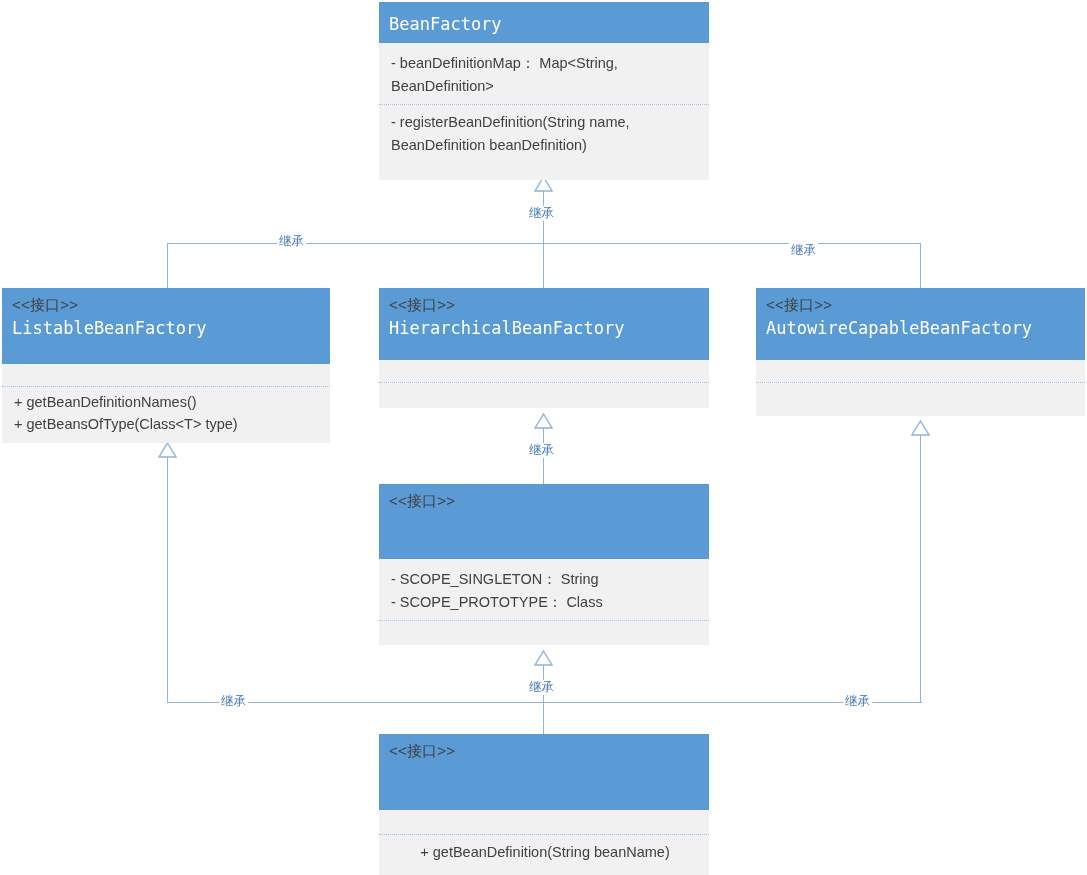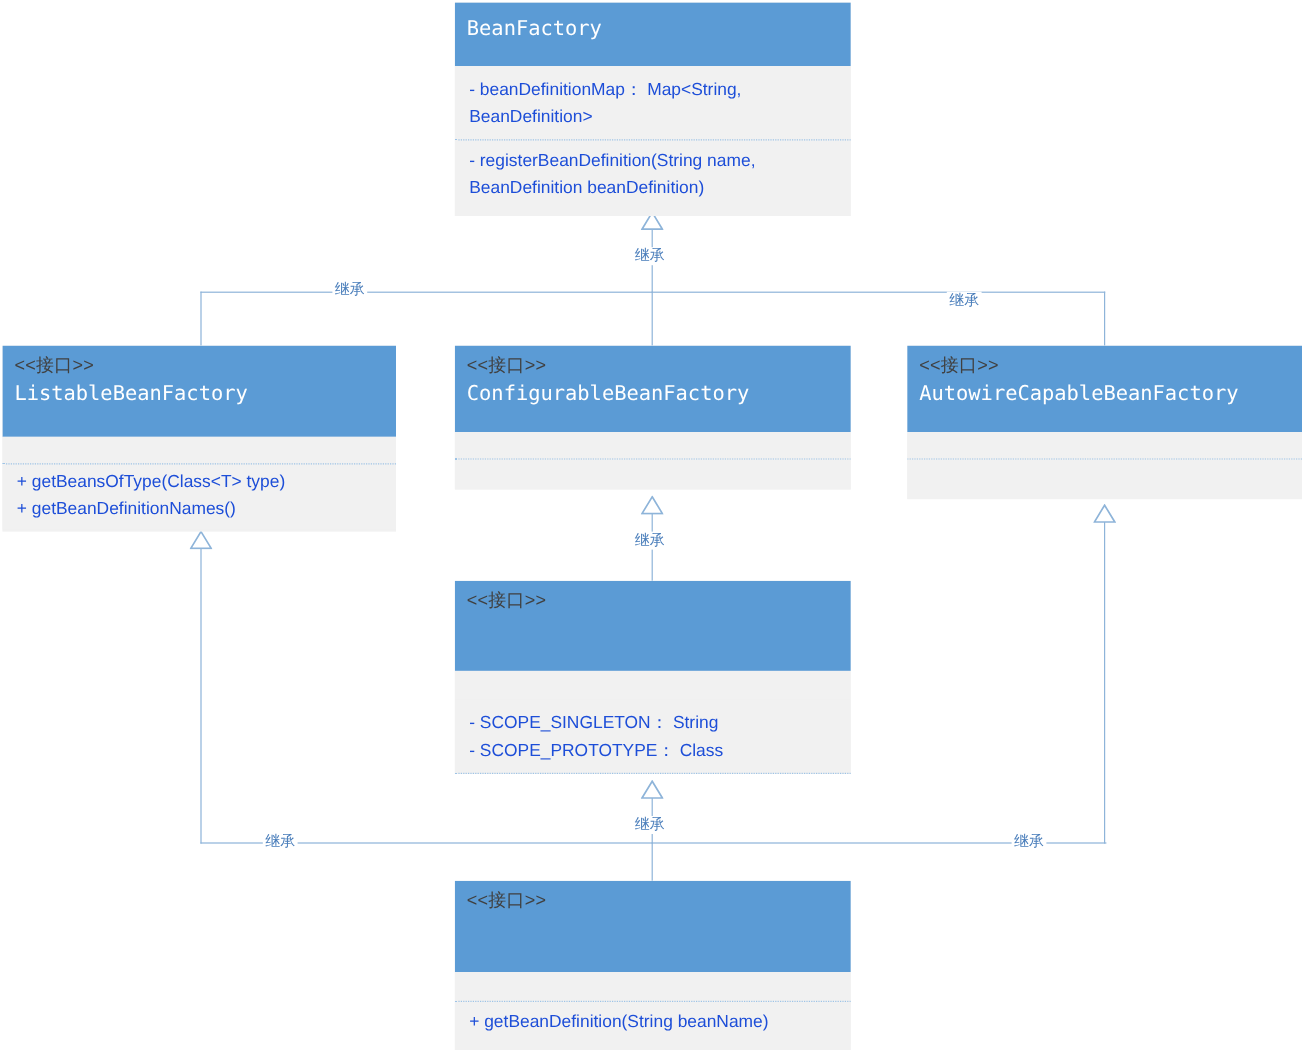--- a/index.html
+++ b/index.html
@@ -49,21 +49,21 @@
     background: #f1f1f1;
     padding: 5px 10px 6px 12px;
   }
   .uml-section.divided {
     border-top: 1px dotted #9dc3e6;
   }
   .uml-row {
     font-family: "Liberation Sans", sans-serif;
     font-size: 14.5px;
     line-height: 23px;
-    color: #1d4ed8;
+    color: #404040;
     white-space: pre-wrap;
   }
   .uml-row.tight {
     line-height: 22px;
   }
   
   .conn-v, .conn-h {
     position: absolute;
     background: #8eb4d9;
   }
@@ -133,75 +133,75 @@
   <div class="conn-h" style="left:543px; top:702px; width:379px;"></div>
   <div class="conn-v" style="left:920px; top:435px; height:268px;"></div>
   <div class="arrow-wrap" style="left:911px; top:420px;">
     <svg width="19" height="16" viewBox="0 0 19 16">
         <polygon points="9.5,1 18,15 1,15" fill="#ffffff" stroke="#8eb4d9" stroke-width="1.4"></polygon>
       </svg>
   </div>
   <div class="edge-label" style="left:843px; top:694px;">继承</div>
 
   <div class="uml-box" style="left:379px; top:2px; width:330px; height:178px;">
-    <div class="uml-header" style="height:53px; padding-top:9px;">
+    <div class="uml-header" style="height:41px; padding-top:9px;">
       <div class="uml-title">BeanFactory</div>
     </div>
     <div class="uml-section" style="padding-top:9px;">
       <div class="uml-row">- beanDefinitionMap： Map&lt;String, BeanDefinition&gt;</div>
     </div>
     <div class="uml-section divided" style="padding-top:6px;">
       <div class="uml-row">- registerBeanDefinition(String name, BeanDefinition beanDefinition)</div>
     </div>
   </div>
 
   <div class="uml-box" style="left:2px; top:288px; width:328px; height:155px;">
     <div class="uml-header" style="height:76px;">
       <div class="stereotype">&lt;&lt;接口&gt;&gt;</div>
       <div class="uml-title">ListableBeanFactory</div>
     </div>
     <div class="uml-section" style="height:22px; padding:0;"></div>
     <div class="uml-section divided" style="padding-top:4px;">
+      <div class="uml-row tight">+ getBeanDefinitionNames()</div>
       <div class="uml-row tight">+ getBeansOfType(Class&lt;T&gt; type)</div>
-      <div class="uml-row tight">+ getBeanDefinitionNames()</div>
     </div>
   </div>
 
   <div class="uml-box" style="left:379px; top:288px; width:330px; height:120px;">
     <div class="uml-header" style="height:72px;">
       <div class="stereotype">&lt;&lt;接口&gt;&gt;</div>
-      <div class="uml-title">ConfigurableBeanFactory</div>
+      <div class="uml-title">HierarchicalBeanFactory</div>
     </div>
     <div class="uml-section" style="height:22px; padding:0;"></div>
     <div class="uml-section divided" style="height:26px; padding:0;"></div>
   </div>
 
   <div class="uml-box" style="left:756px; top:288px; width:329px; height:128px;">
     <div class="uml-header" style="height:72px;">
       <div class="stereotype">&lt;&lt;接口&gt;&gt;</div>
       <div class="uml-title">AutowireCapableBeanFactory</div>
     </div>
     <div class="uml-section" style="height:22px; padding:0;"></div>
     <div class="uml-section divided" style="height:34px; padding:0;"></div>
   </div>
 
   <div class="uml-box" style="left:379px; top:484px; width:330px; height:161px;">
     <div class="uml-header" style="height:75px;">
       <div class="stereotype">&lt;&lt;接口&gt;&gt;</div>
     </div>
-    <div class="uml-section" style="padding-top:9px;margin-top:24px;">
+    <div class="uml-section" style="padding-top:9px;">
       <div class="uml-row">- SCOPE_SINGLETON： String</div>
       <div class="uml-row">- SCOPE_PROTOTYPE： Class</div>
     </div>
     <div class="uml-section divided" style="height:32px; padding:0;"></div>
   </div>
 
   <div class="uml-box" style="left:379px; top:734px; width:330px; height:141px;">
     <div class="uml-header" style="height:76px;">
       <div class="stereotype">&lt;&lt;接口&gt;&gt;</div>
     </div>
     <div class="uml-section" style="height:24px; padding:0;"></div>
-    <div class="uml-section divided" style="padding-top:6px;">
+    <div class="uml-section divided" style="padding-top:6px;text-align:center;">
       <div class="uml-row">+ getBeanDefinition(String beanName)</div>
     </div>
   </div>
 
 </div>
 
 </body></html>

